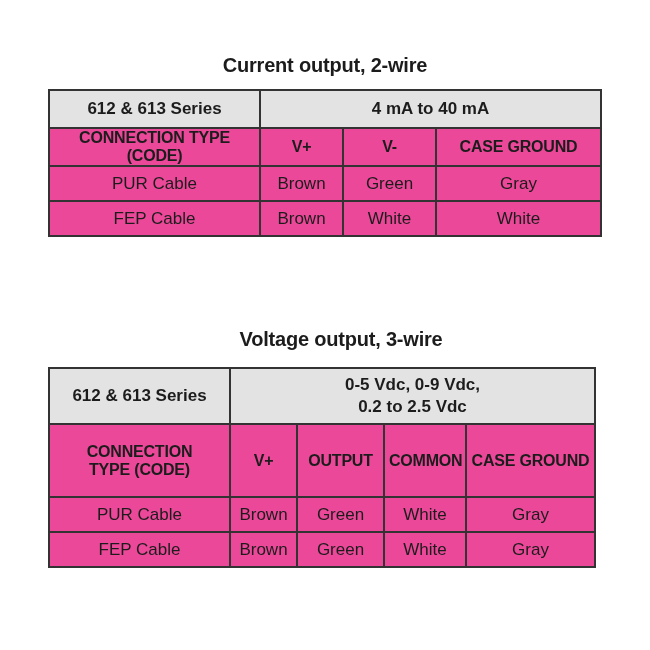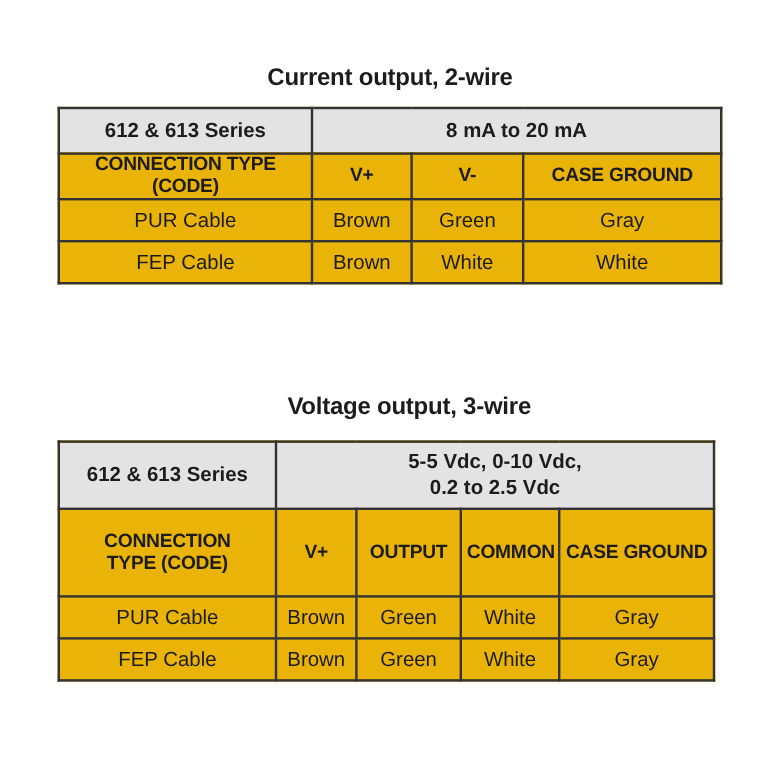--- a/index.html
+++ b/index.html
@@ -26,21 +26,21 @@
     letter-spacing: -0.2px;
     color: #1c1c1c;
   }
   .title-current { top: 54px; }
   .title-voltage { top: 328px; margin-left: 16px; }
 
   table.wiring {
     position: absolute;
     border-collapse: collapse;
     table-layout: fixed;
-    background: #eab308;
+    background: #ec4899;
   }
   table.wiring td {
     border: 2px solid #333333;
     text-align: center;
     vertical-align: middle;
     padding: 0 4px;
     overflow: hidden;
   }
   .table-current { left: 48px; top: 89px; width: 552px; }
   .table-voltage { left: 48px; top: 367px; width: 548px; }
@@ -83,21 +83,21 @@
   <table class="wiring table-current">
     <colgroup>
       <col style="width:211px">
         <col style="width:83px">
         <col style="width:93px">
         <col style="width:165px">
     </colgroup>
     <tbody>
       <tr class="r-gray">
         <td class="gray-head">612 &amp; 613 Series</td>
-        <td class="gray-head" colspan="3">8 mA to 20 mA</td>
+        <td class="gray-head" colspan="3">4 mA to 40 mA</td>
       </tr>
       <tr class="r-cols">
         <td class="col-head">CONNECTION TYPE (CODE)</td>
         <td class="col-head">V+</td>
         <td class="col-head">V-</td>
         <td class="col-head">CASE GROUND</td>
       </tr>
       <tr class="r-data">
         <td class="data-cell">PUR Cable</td>
         <td class="data-cell">Brown</td>
@@ -120,21 +120,21 @@
       <col style="width:181px">
         <col style="width:67px">
         <col style="width:87px">
         <col style="width:82px">
         <col style="width:129px">
     </colgroup>
     <tbody>
       <tr class="r-gray">
         <td class="gray-head">612 &amp; 613 Series</td>
         <td class="gray-head" colspan="4">
-          <div class="range-line">5-5 Vdc, 0-10 Vdc,</div>
+          <div class="range-line">0-5 Vdc, 0-9 Vdc,</div>
           <div class="range-line">0.2 to 2.5 Vdc</div>
         </td>
       </tr>
       <tr class="r-cols">
         <td class="col-head conn-cell">CONNECTION TYPE (CODE)</td>
         <td class="col-head">V+</td>
         <td class="col-head">OUTPUT</td>
         <td class="col-head">COMMON</td>
         <td class="col-head">CASE GROUND</td>
       </tr>

